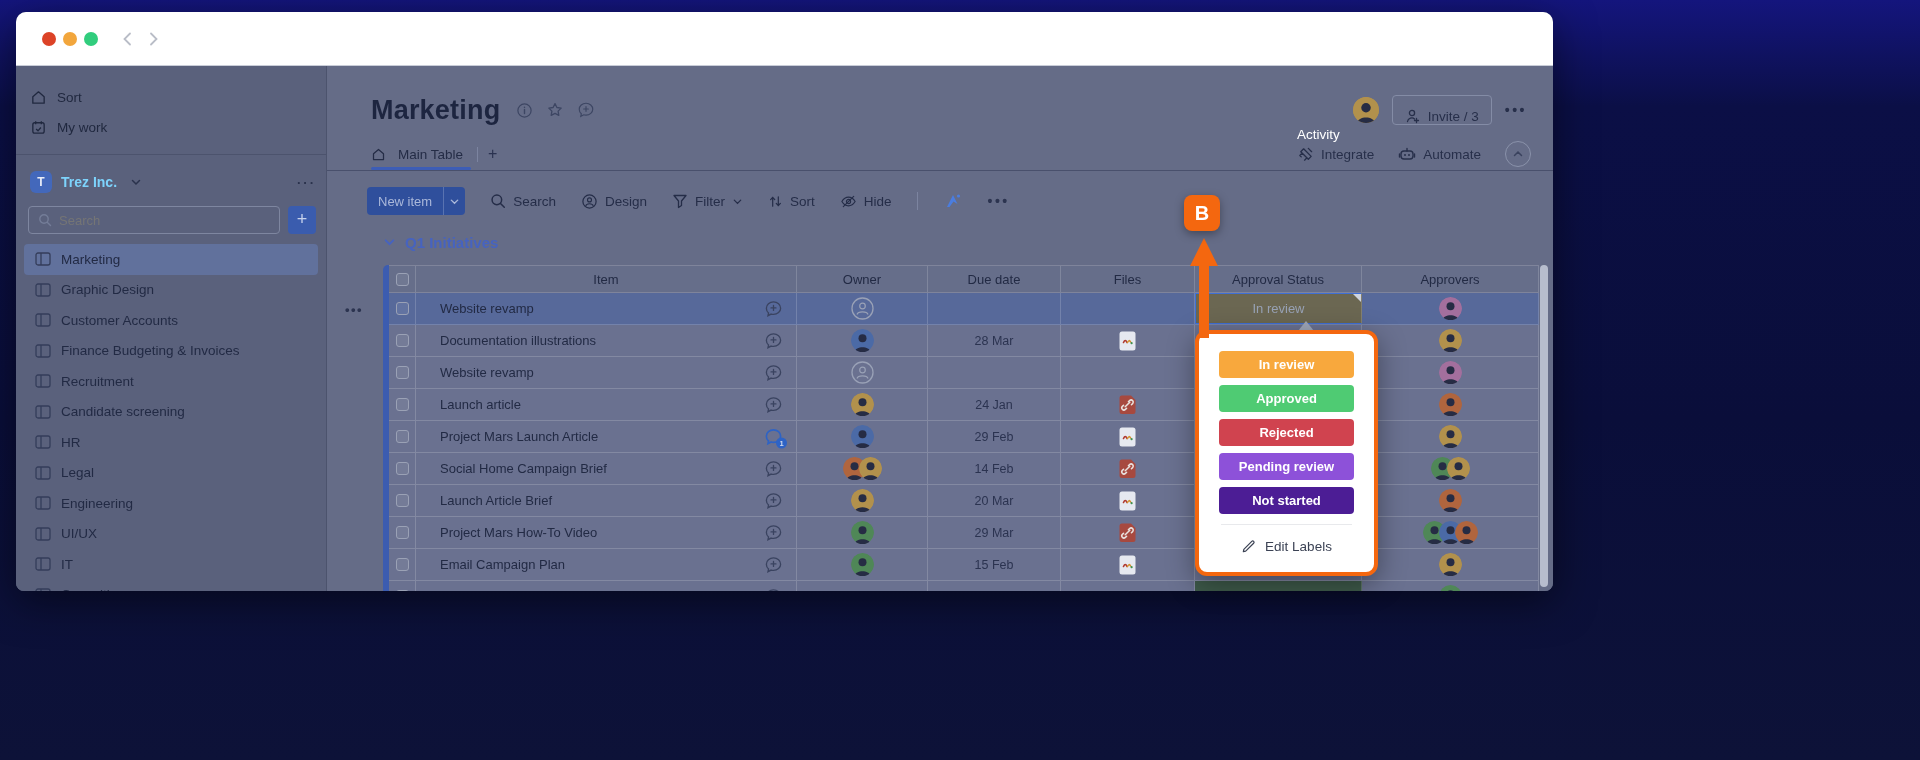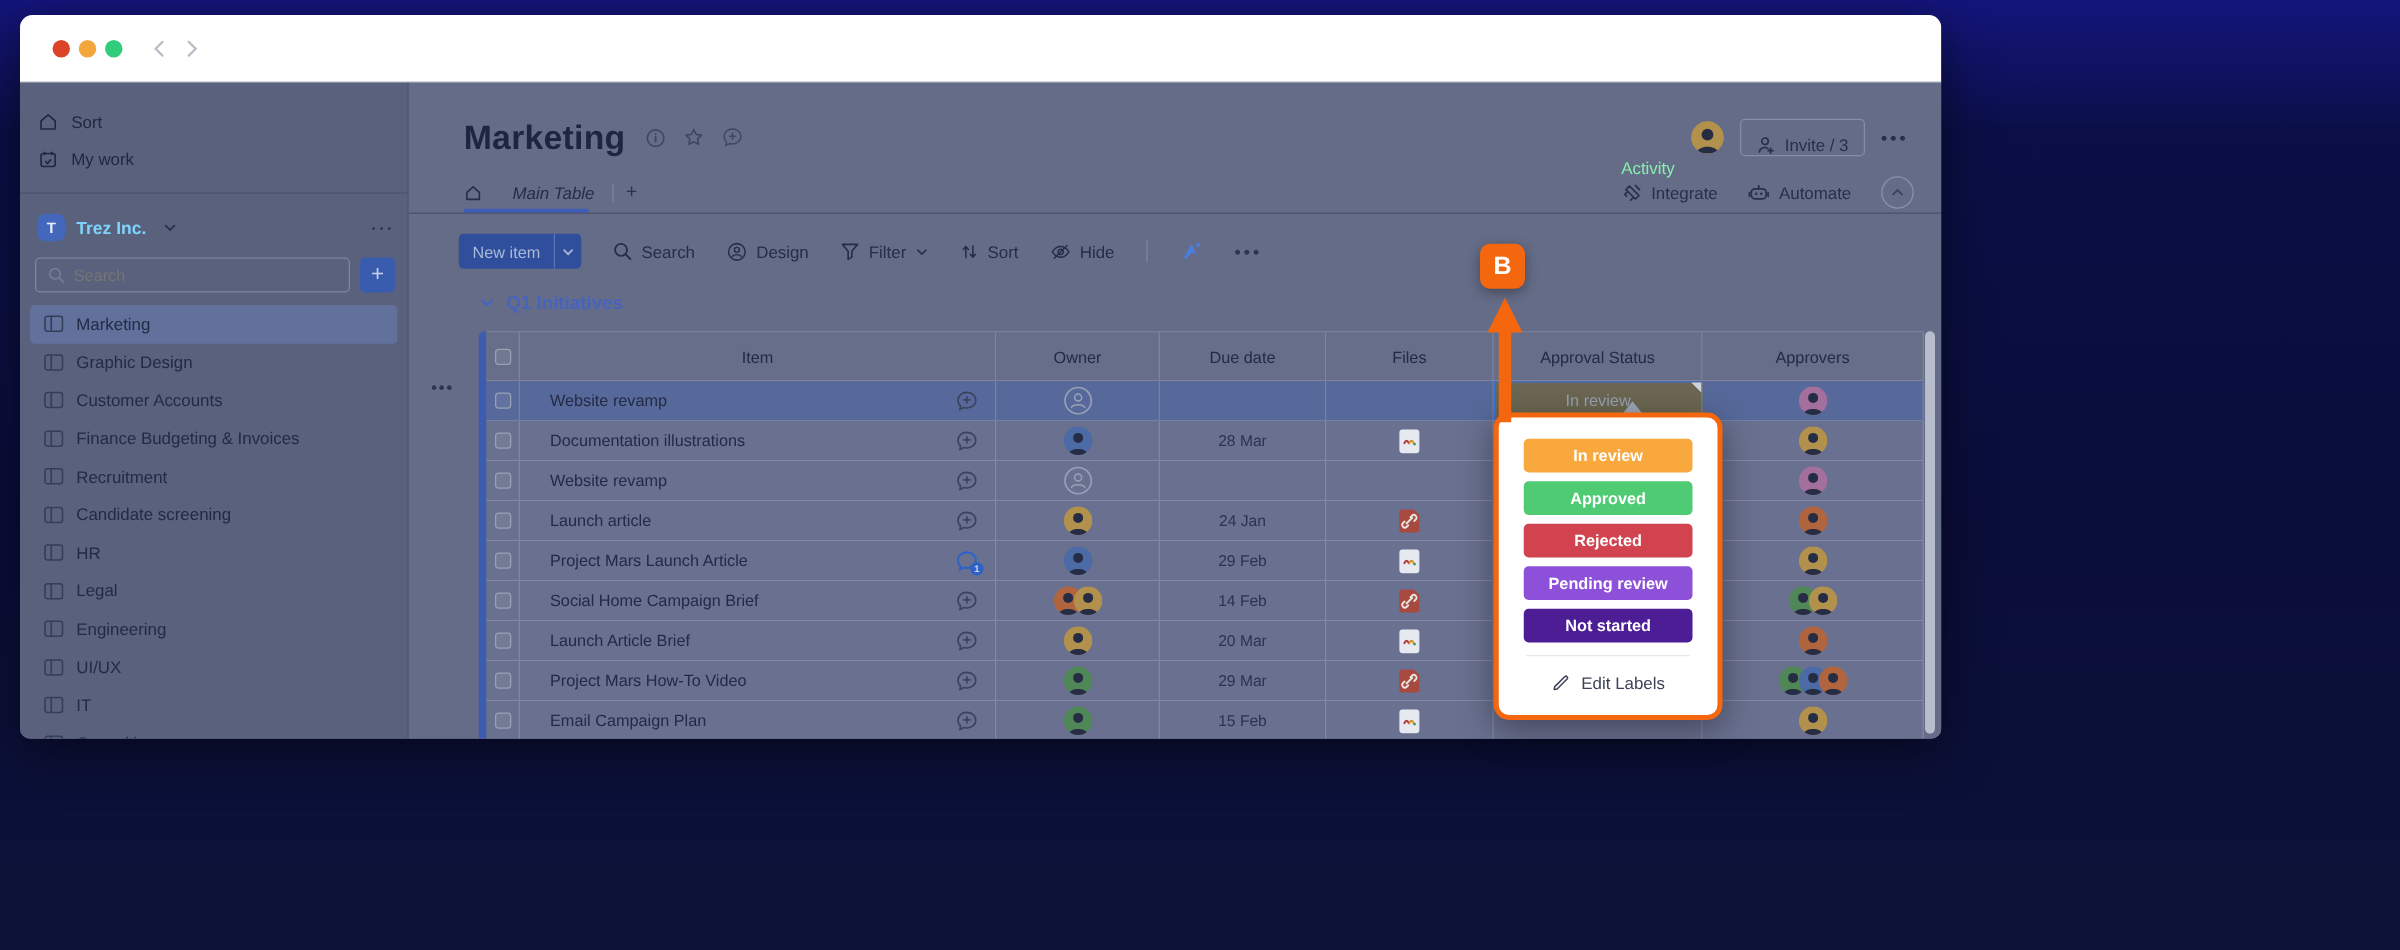--- a/index.html
+++ b/index.html
@@ -47,29 +47,29 @@
   .board-item.selected { background:#61719c; }
   .board-icon { color:#343d5a; flex:none; display:flex; }
 
   
   .main { position:relative; flex:1; background:#656c87; overflow:hidden; }
   .board-header { position:absolute; top:20px; left:44px; right:26px; height:48px;
     display:flex; align-items:center; }
   .board-title { font-size:27px; font-weight:bold; color:#1d2540; letter-spacing:.2px; }
   .title-icons { display:flex; gap:13px; margin-left:16px; color:#3d4663; align-items:center; }
   .hdr-right { margin-left:auto; display:flex; align-items:center; gap:13px; }
-  .activity-label { font-size:13.5px; color:#86efac;margin-top:48px; }
+  .activity-label { font-size:13.5px; color:#ffffff;margin-top:48px; }
   .hdr-avatar { width:26px; height:26px; border-radius:50%; background:#b2914c; overflow:hidden; }
   .invite-btn { display:flex; align-items:flex-end; gap:7px; height:30px; padding:0 12px;
     border:1px solid #848ca6; border-radius:4px; color:#272f4a; font-size:13.5px; }
   .menu-dots { color:#272f4a; font-weight:bold; letter-spacing:2.5px; font-size:14px; }
 
   .tabs-line { position:absolute; top:104px; left:0; right:0; height:1px; background:rgba(23,30,56,.35); }
   .tabs-row { position:absolute; top:72px; left:44px; right:22px; height:32px; display:flex; align-items:center; }
-  .tab { display:flex; gap:24px; font-size:13.5px; color:#242c46; padding-right:14px;font-style:italic; }
+  .tab { display:flex; gap:12px; font-size:13.5px; color:#242c46; padding-right:14px; }
   .tab-underline { position:absolute; left:0; top:29px; width:100px; height:3px; background:#3d5db6; border-radius:2px; }
   .tab-sep { width:1px; height:15px; background:#7c84a0; margin:0 10px 0 0; }
   .tab-plus { color:#2a3250; font-size:16px; }
   .tabs-right { margin-left:auto; display:flex; align-items:center; gap:24px; color:#272f4a; font-size:13.5px; }
   .tabs-right .lbl-ic { display:flex; align-items:center; gap:7px; }
   .collapse-circle { width:26px; height:26px; border-radius:50%; border:1px solid #8a92aa;
     display:flex; align-items:center; justify-content:center; color:#3a425e; }
 
   .toolbar { position:absolute; top:118px; left:40px; height:34px; display:flex; align-items:center; gap:25px; }
   .newitem-btn { display:flex; height:28px; background:#2f4f9c; border-radius:4px; overflow:hidden; color:#aab8da; }
@@ -81,21 +81,21 @@
 
   .group-title { position:absolute; top:168px; left:56px; display:flex; align-items:center; gap:9px;
     color:#4663c0; font-size:15px; font-weight:bold; }
 
   .table { position:absolute; top:199px; left:56px; }
   .group-bar { position:absolute; left:0; top:0; bottom:-12px; width:6px; background:#3c5cb0; border-radius:5px 0 0 5px; }
   .trow { display:grid; grid-template-columns:27px 381px 131px 133px 134px 167px 177px; margin-left:6px;
     border-bottom:1px solid rgba(255,255,255,.17); }
   .trow > div { border-right:1px solid rgba(255,255,255,.17); display:flex; align-items:center;
     justify-content:center; position:relative; }
-  .thead { height:40px; border-top:1px solid rgba(255,255,255,.17); }
+  .thead { height:28px; border-top:1px solid rgba(255,255,255,.17); }
   .thead > div { font-size:13px; color:#222a44; background:#666e8a; }
   .tbody-row { height:32px; background:#6a7190; }
   .tbody-row.selected { background:#57699a; }
   .cell-item { justify-content:flex-start !important; padding-left:24px; font-size:13px; color:#222a44; }
   .chat-ic { position:absolute; right:13px; top:50%; transform:translateY(-50%); color:#3a4360; display:flex; }
   .chat-ic.filled { color:#2e63c5; }
   .chat-badge { position:absolute; right:-4px; bottom:-2px; width:11px; height:11px; border-radius:50%;
     background:#2e63c5; color:#cdd8ef; font-size:7.5px; font-weight:bold; display:flex; align-items:center;
     justify-content:center; }
   .checkbox { width:13px; height:13px; border:1px solid #9aa1b5; border-radius:3px; background:rgba(255,255,255,.07); }

